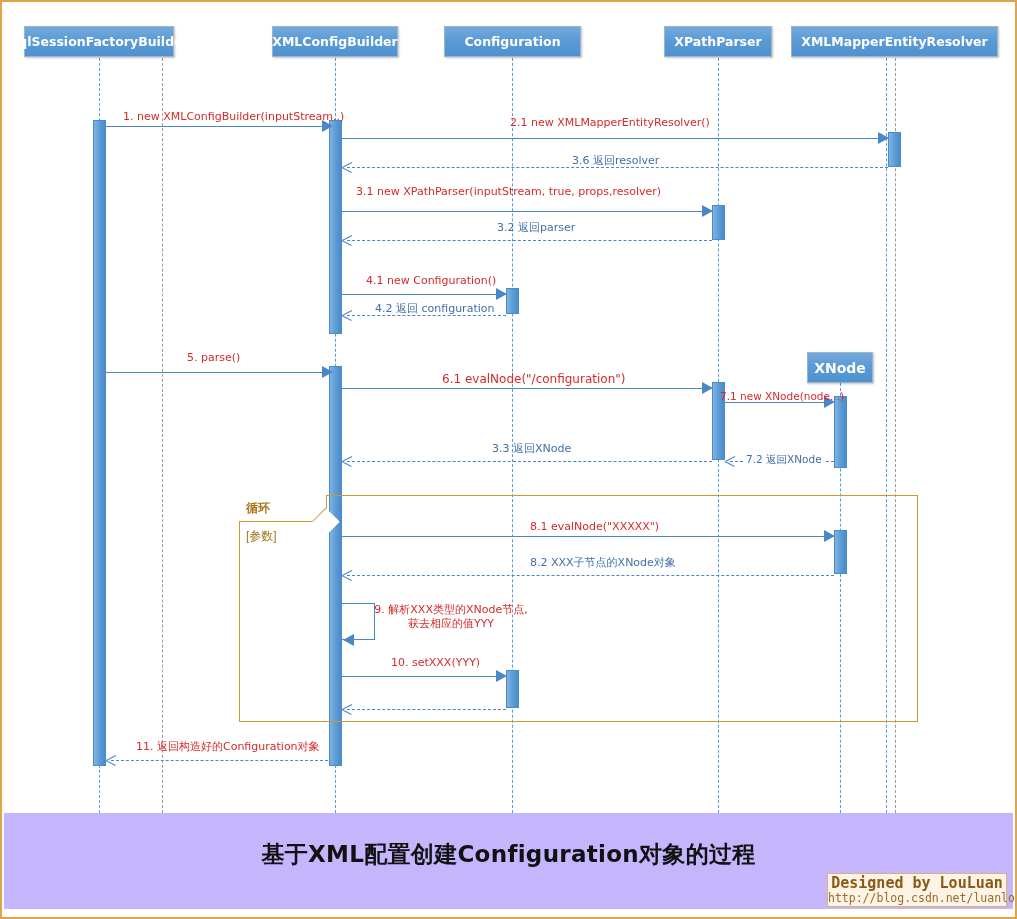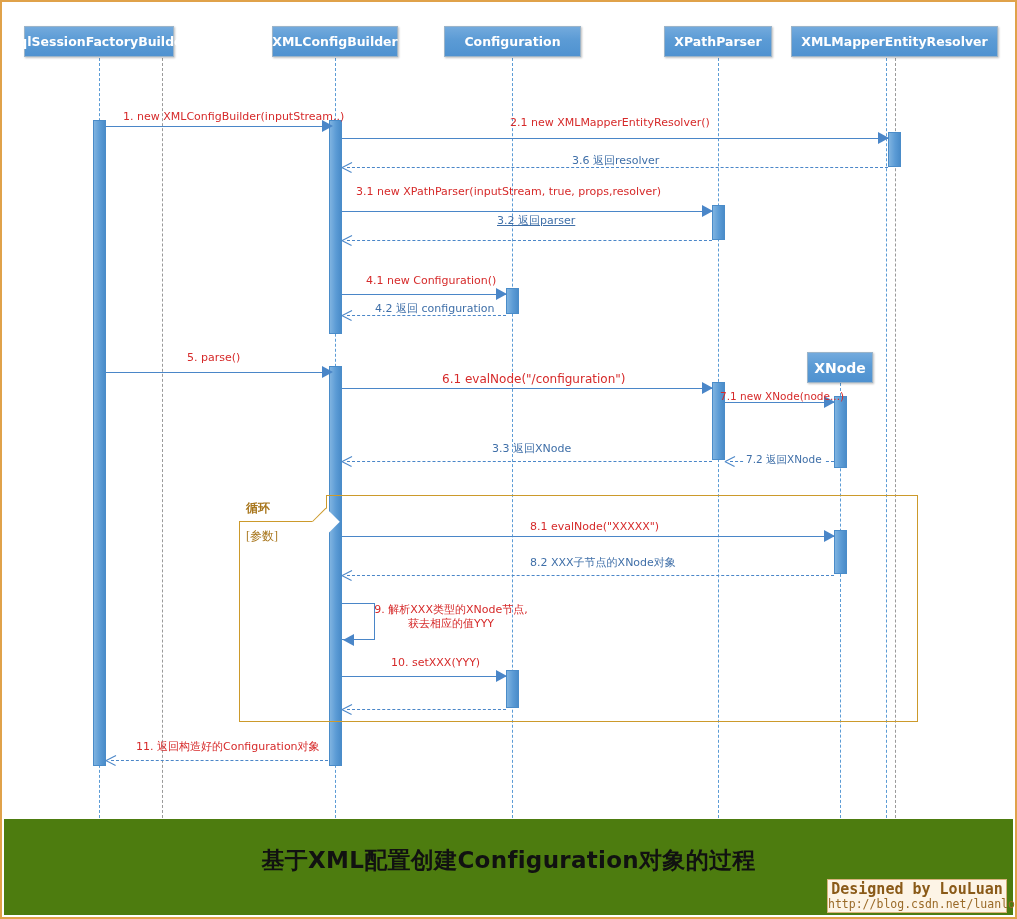--- a/index.html
+++ b/index.html
@@ -12,22 +12,22 @@
   #canvas{
     position:relative;
     width:1017px;height:919px;
     box-sizing:border-box;
     border:2px solid #e0a24a;
     background:#ffffff;
     overflow:hidden;
   }
   
   .caption-band{
-    position:absolute;left:2px;right:2px;bottom:2px;height:96px;
-    background:#4d7c0f;
+    position:absolute;left:2px;right:2px;bottom:8px;height:96px;
+    background:#c4b5fd;
   }
   .caption-text{
     position:absolute;left:0;right:0;top:26px;
     text-align:center;
     font-size:23px;font-weight:bold;color:#111;
     font-family:"DejaVu Sans","Liberation Sans",sans-serif;
     letter-spacing:.3px;
   }
   .watermark{
     position:absolute;right:6px;bottom:2px;width:178px;
@@ -131,21 +131,21 @@
   }
   .frag-label{
     position:absolute;
     color:#a8761c;font-weight:bold;font-size:12px;
     font-family:"DejaVu Sans","Liberation Sans",sans-serif;
     white-space:nowrap;
   }
   .frag-guard{
     position:absolute;
     color:#a8761c;font-size:12px;
-    font-family:Liberation Serif, serif;
+    font-family:Liberation Sans, sans-serif;
     white-space:nowrap;
   }
 </style>
 </head>
 <body>
 
 <div id="canvas">
 
   <div class="lifeline" style="left:97px;top:56px;height:760px;"></div>
   <div class="lifeline grey" style="left:160px;top:56px;height:760px;"></div>
@@ -202,21 +202,21 @@
   <div class="msgline ret" style="left:345px;top:165px;width:541px;"></div>
   <div class="arrow-open-l" style="left:340px;top:159px;"></div>
   <div class="label blue" style="left:570px;top:152px;">3.6 返回resolver</div>
 
   <div class="msgline" style="left:340px;top:209px;width:370px;"></div>
   <div class="arrow-r" style="left:700px;top:203px;"></div>
   <div class="label red" style="left:354px;top:183px;">3.1 new XPathParser(inputStream, true, props,resolver)</div>
 
   <div class="msgline ret" style="left:345px;top:238px;width:365px;"></div>
   <div class="arrow-open-l" style="left:340px;top:232px;"></div>
-  <div class="label blue" style="left:495px;top:212px;text-decoration:underline;">3.2  返回parser</div>
+  <div class="label blue" style="left:495px;top:219px;">3.2  返回parser</div>
 
   <div class="msgline" style="left:340px;top:292px;width:164px;"></div>
   <div class="arrow-r" style="left:494px;top:286px;"></div>
   <div class="label red" style="left:364px;top:272px;">4.1 new Configuration()</div>
 
   <div class="msgline ret" style="left:345px;top:313px;width:159px;"></div>
   <div class="arrow-open-l" style="left:340px;top:307px;"></div>
   <div class="label blue" style="left:373px;top:300px;">4.2 返回 configuration</div>
 
   <div class="msgline" style="left:104px;top:370px;width:222px;"></div>

